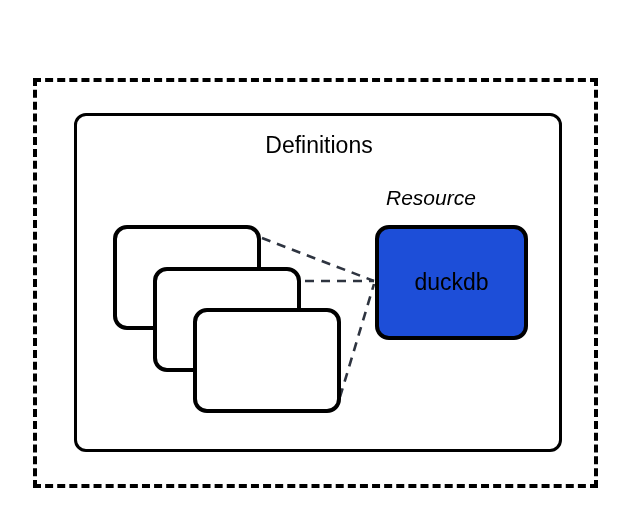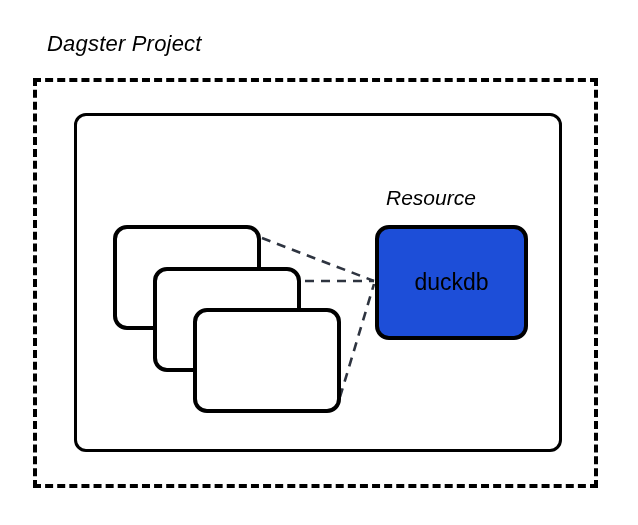--- a/index.html
+++ b/index.html
@@ -127,26 +127,26 @@
     height: 525px;
     z-index: 2;
     pointer-events: none;
   }
 </style>
 </head>
 <body>
 
 <div id="canvas">
 
-  <div class="project-title">Dagster Project</div>
 
   <div class="project-box"></div>
 
   <div class="definitions-box"></div>
 
+  <div class="definitions-title">Definitions</div>
 
 
   <div class="group-label label-resource">Resource</div>
 
   <svg class="connectors" viewBox="0 0 638 525" xmlns="http://www.w3.org/2000/svg">
     <g fill="none" stroke="#2e3440" stroke-width="2.6" stroke-dasharray="9 7" stroke-linecap="butt">
       <line x1="262" y1="238" x2="374" y2="281"></line>
       <line x1="305" y1="281" x2="374" y2="281"></line>
       <line x1="340" y1="397" x2="374" y2="284"></line>
     </g>

